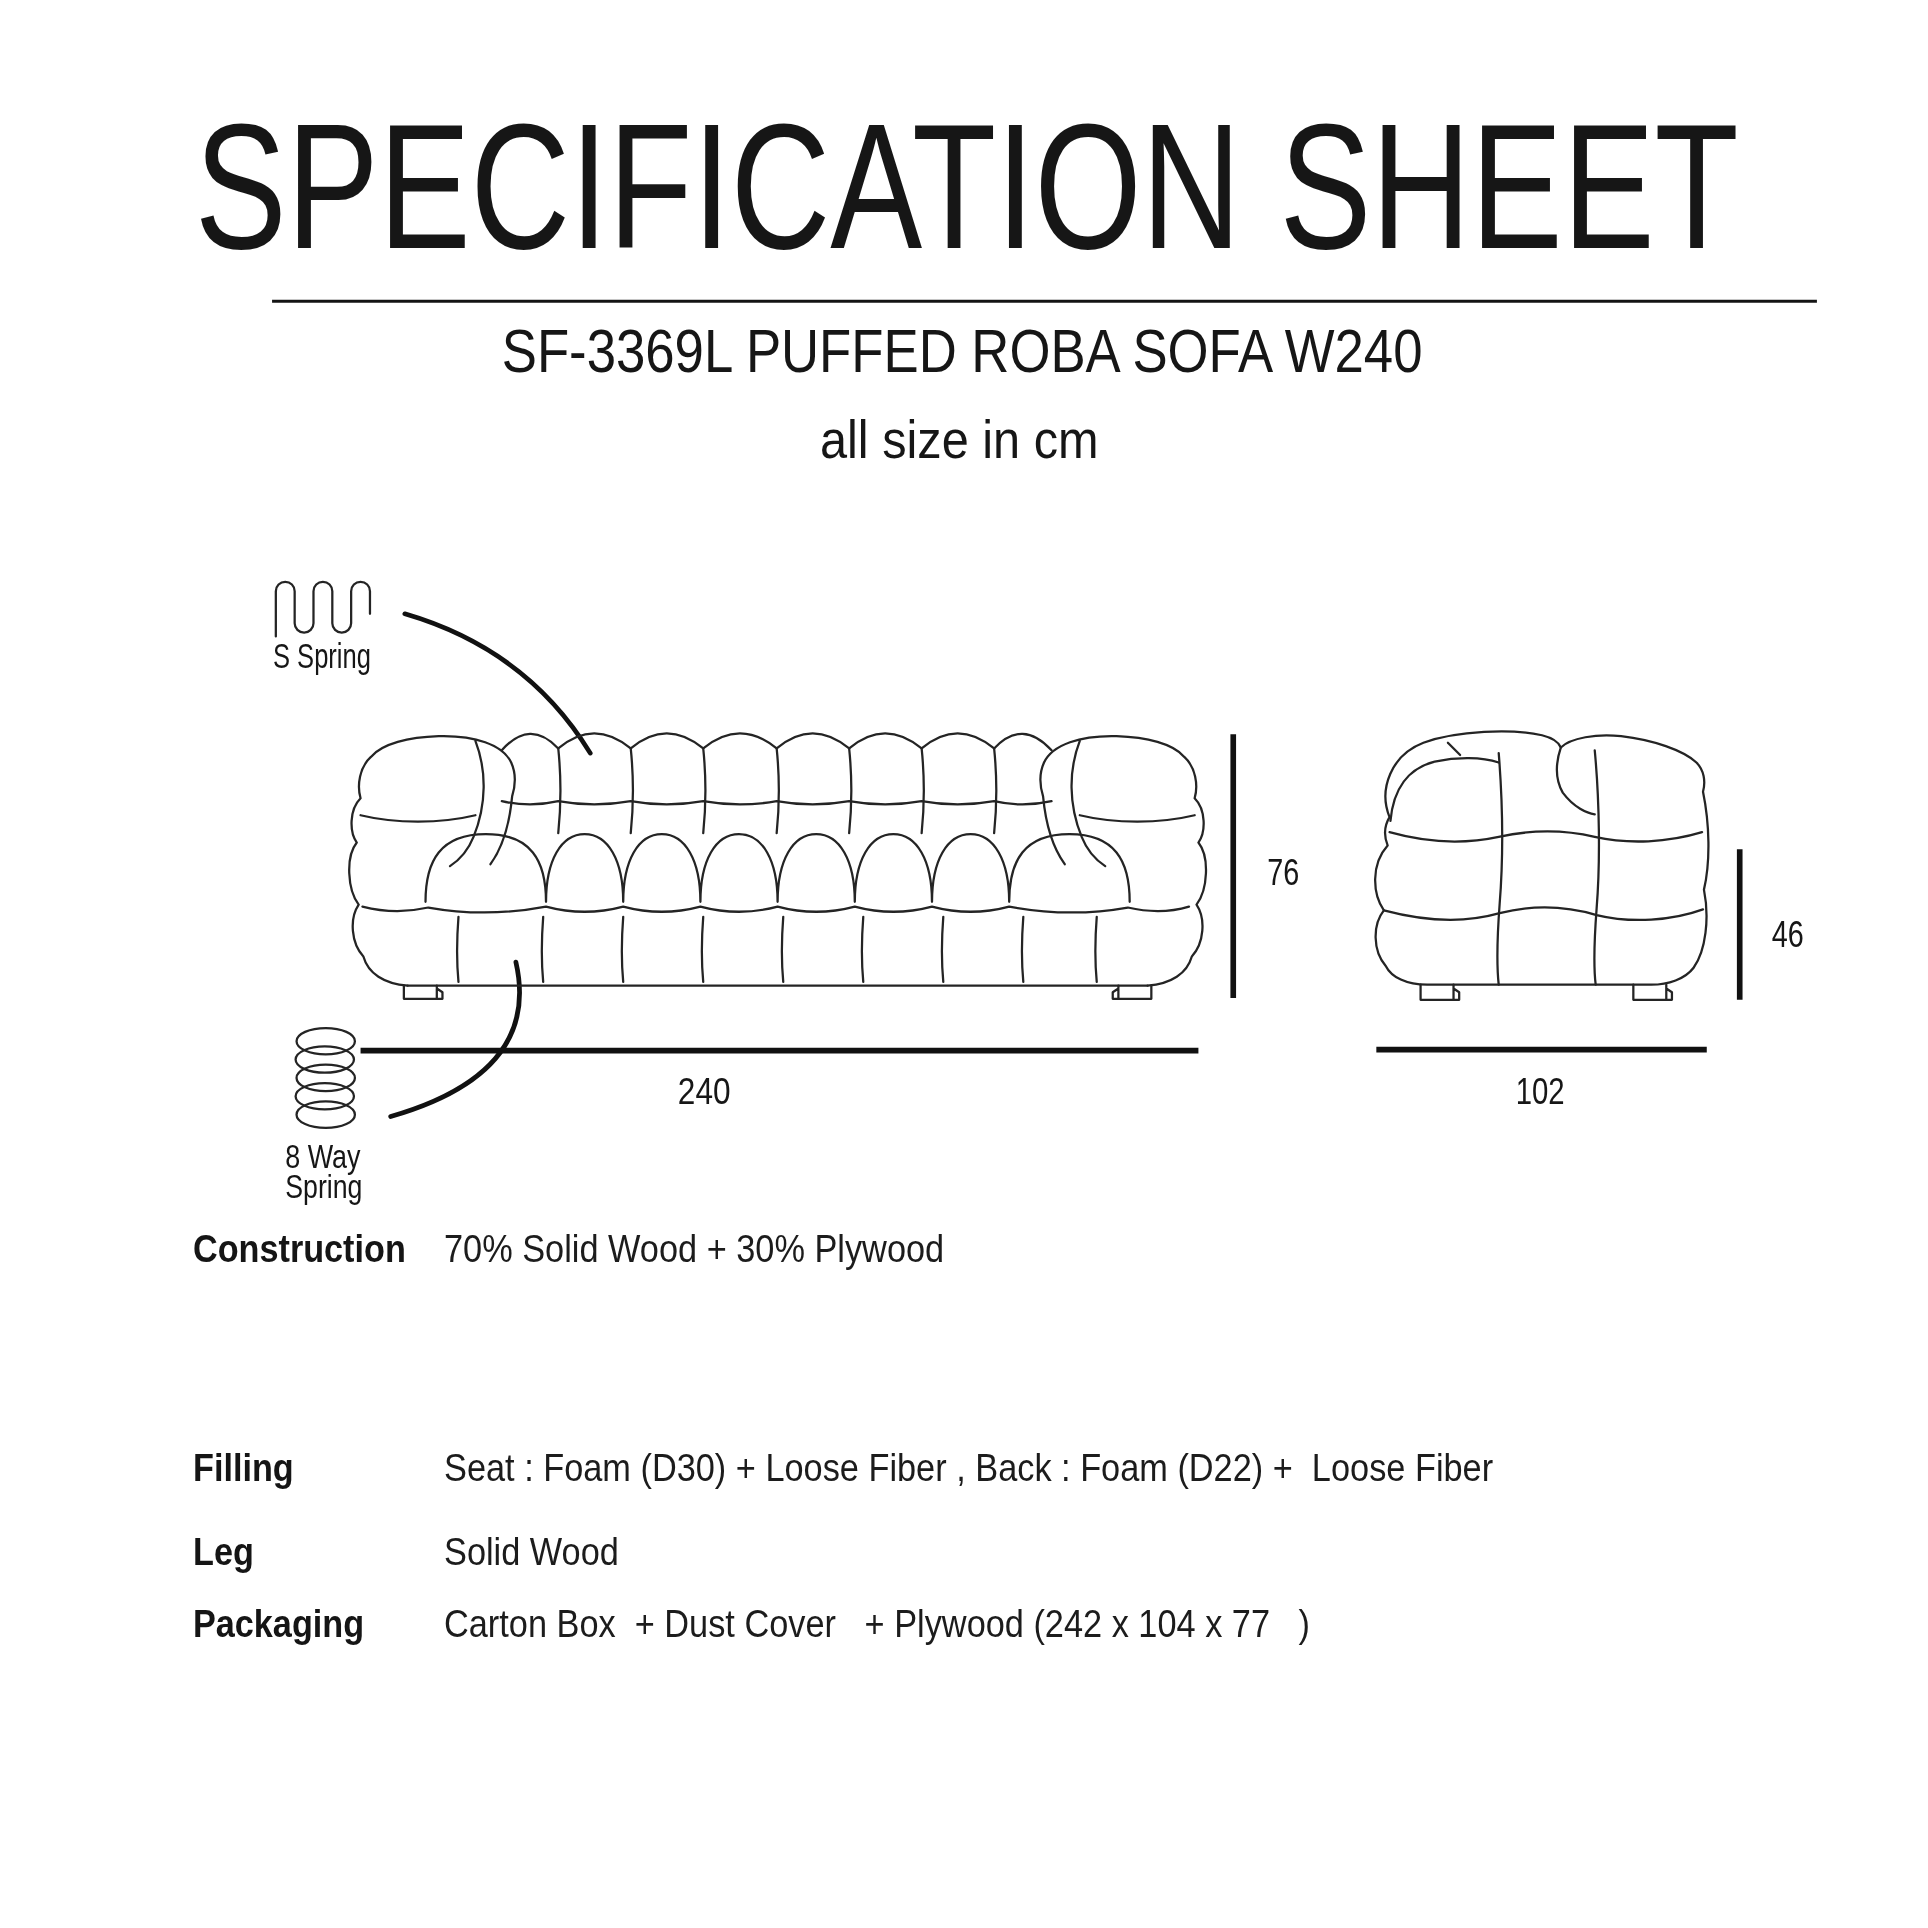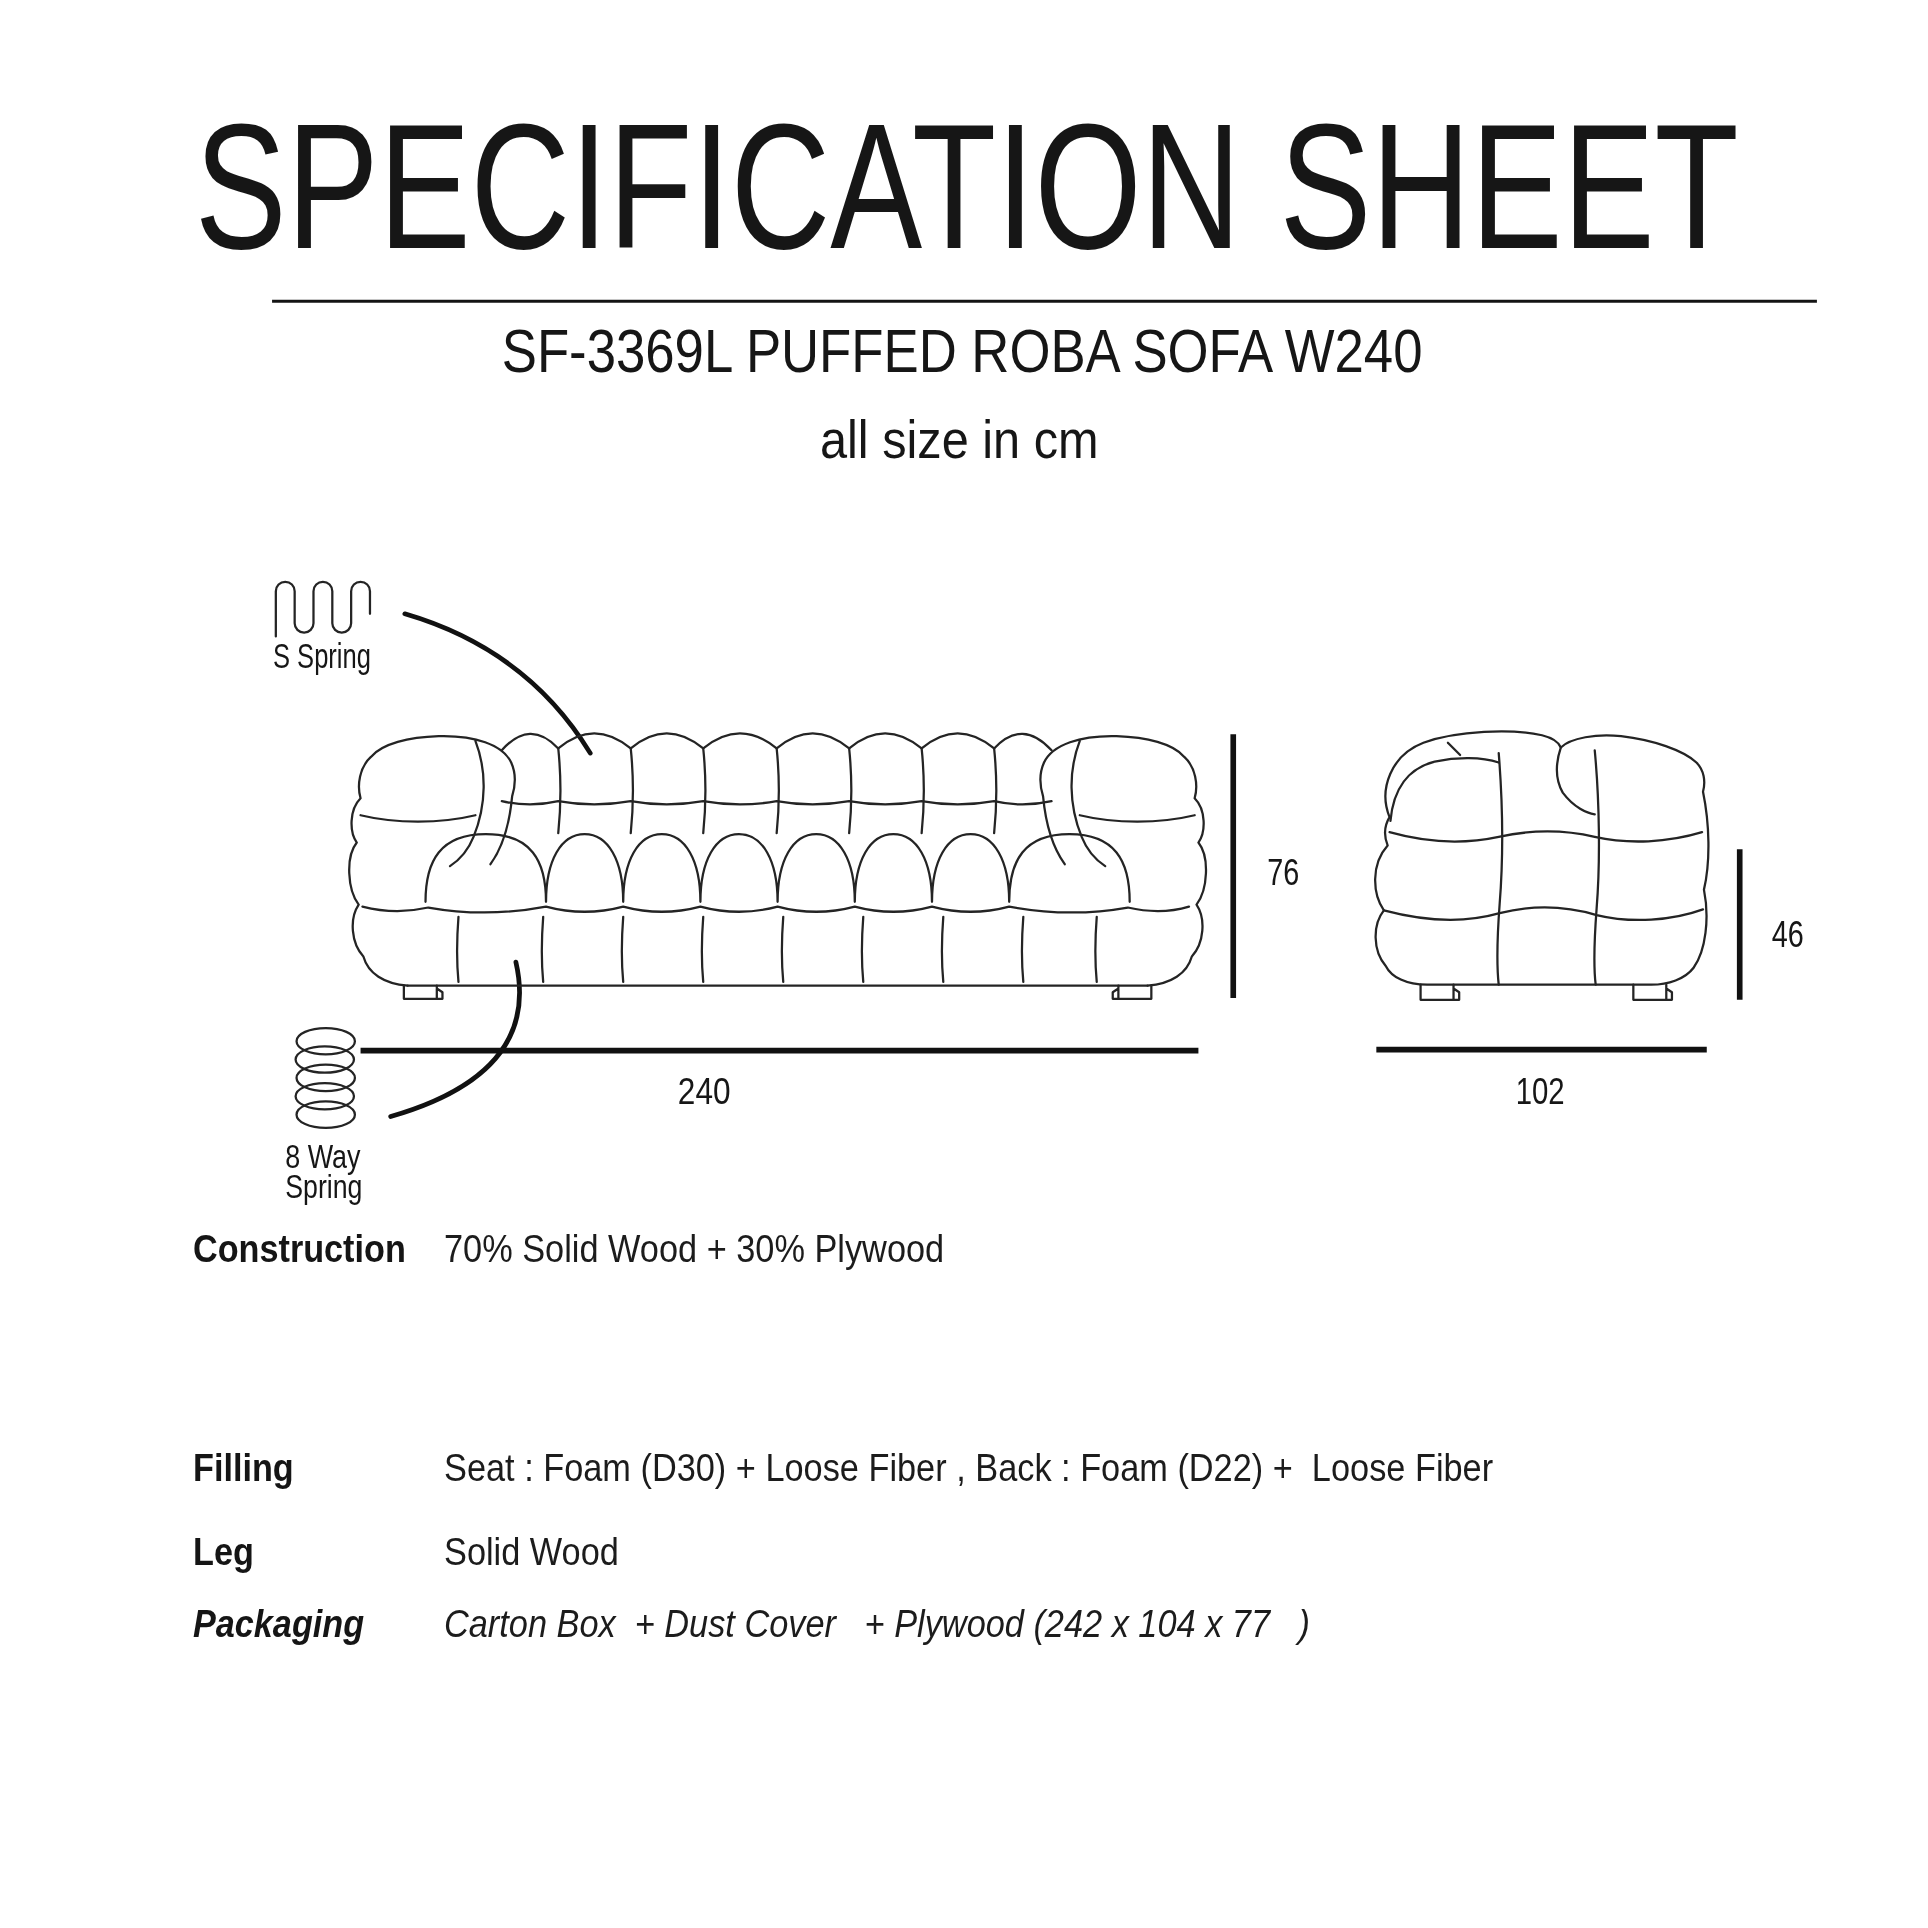--- a/index.html
+++ b/index.html
@@ -126,18 +126,18 @@
 
   <div class="spec-row" style="top:1229px;">
     <span class="spec-label">Construction</span><span class="spec-value">70% Solid Wood + 30% Plywood</span>
   </div>
   <div class="spec-row" style="top:1448px;">
     <span class="spec-label">Filling</span><span class="spec-value">Seat : Foam (D30) + Loose Fiber , Back : Foam (D22) +  Loose Fiber</span>
   </div>
   <div class="spec-row" style="top:1526px;margin-top:6px;">
     <span class="spec-label">Leg</span><span class="spec-value">Solid Wood</span>
   </div>
-  <div class="spec-row" style="top:1604px;font-style:italic;">
+  <div class="spec-row" style="top:1604px;">
     <span class="spec-label">Packaging</span><span class="spec-value">Carton Box  + Dust Cover   + Plywood (242 x 104 x 77   )</span>
   </div>
 
 </div>
 
 
 </body></html>

